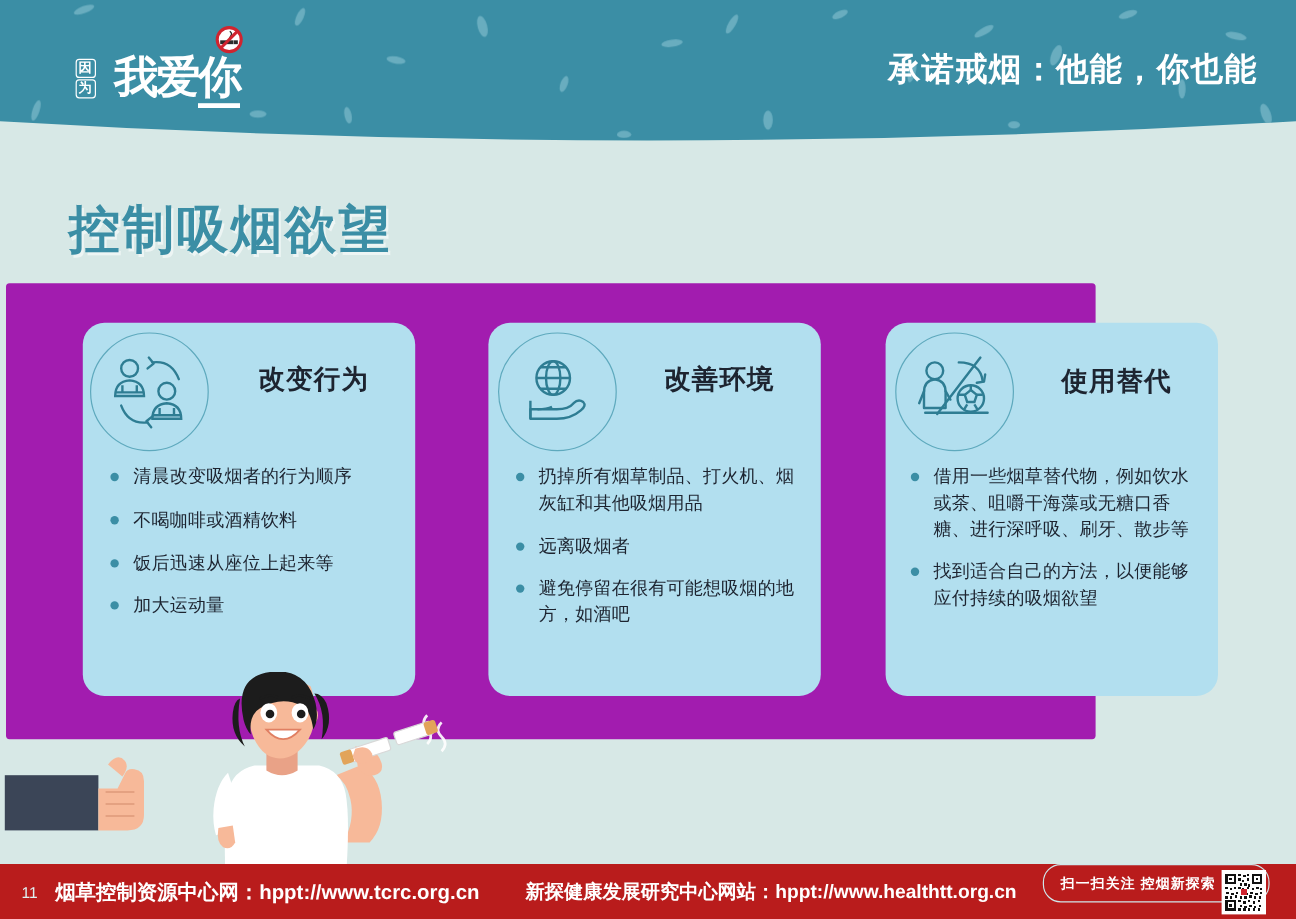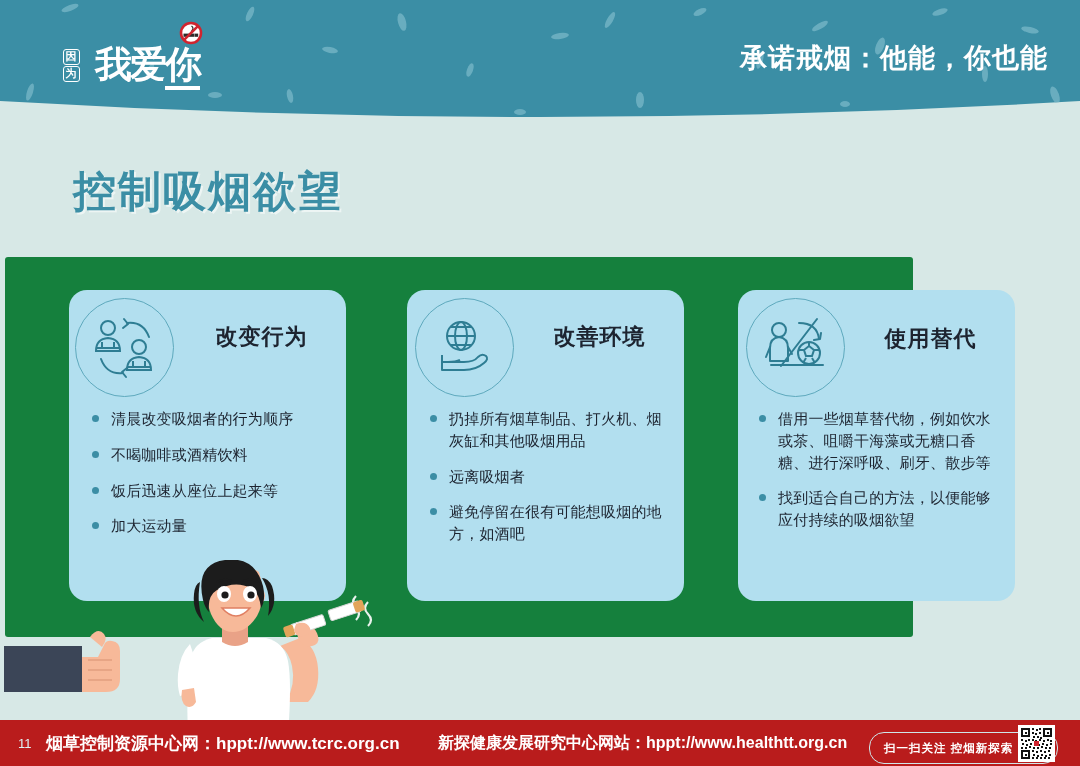--- a/index.html
+++ b/index.html
@@ -51,27 +51,26 @@
     border:1.6px solid #fff;border-radius:3px;width:15px;height:15px;
     text-align:center;line-height:14px;margin:0.5px 0;
     font-family:"DejaVu Sans","Liberation Sans",sans-serif;
   }
 
   
   .page-title{
     position:absolute;left:57px;top:163px;
     color:#3b8ea5;font-size:43px;font-weight:bold;letter-spacing:2px;
     text-shadow:2px 2px 0 rgba(255,255,255,0.55);
-    margin-left:16px;
   }
 
   
   .panel{
-    position:absolute;left:5px;top:257px;width:908px;height:380px;
-    background:#15803d;border-radius:3px;
+    position:absolute;left:5px;top:236px;width:908px;height:380px;
+    background:#a21caf;border-radius:3px;
   }
 
   
   .card{
     position:absolute;top:33px;height:311px;
     background:#b2dfef;border-radius:18px;
   }
   .card-1{left:64px;width:277px;}
   .card-2{left:402px;width:277px;}
   .card-3{left:733px;width:277px;}
@@ -116,21 +115,21 @@
     background:#b91c1c;overflow:hidden;
   }
   .footer-inner{
     position:relative;height:46px;display:flex;align-items:center;
     color:#fff;
   }
   .pg-num{position:absolute;left:18px;font-size:13px;color:#dff0f2;}
   .f-txt1{position:absolute;left:46px;font-size:17px;font-weight:bold;white-space:nowrap;}
   .f-txt2{position:absolute;left:438px;font-size:16px;font-weight:bold;white-space:nowrap;}
   .scan-box{
-    position:absolute;left:869px;top:12px;height:30px;
+    position:absolute;left:869px;top:0;height:30px;
     border:1.3px solid #cfe6ea;border-radius:15px;
     display:flex;align-items:center;padding:0 44px 0 14px;
     font-size:11.5px;font-weight:bold;color:#fff;white-space:nowrap;letter-spacing:1px;
   }
   .qr{
     position:absolute;left:1018px;top:5px;width:37px;height:37px;background:#fff;
     padding:1px;box-sizing:border-box;
   }
   .qr svg{display:block;}
 </style>

